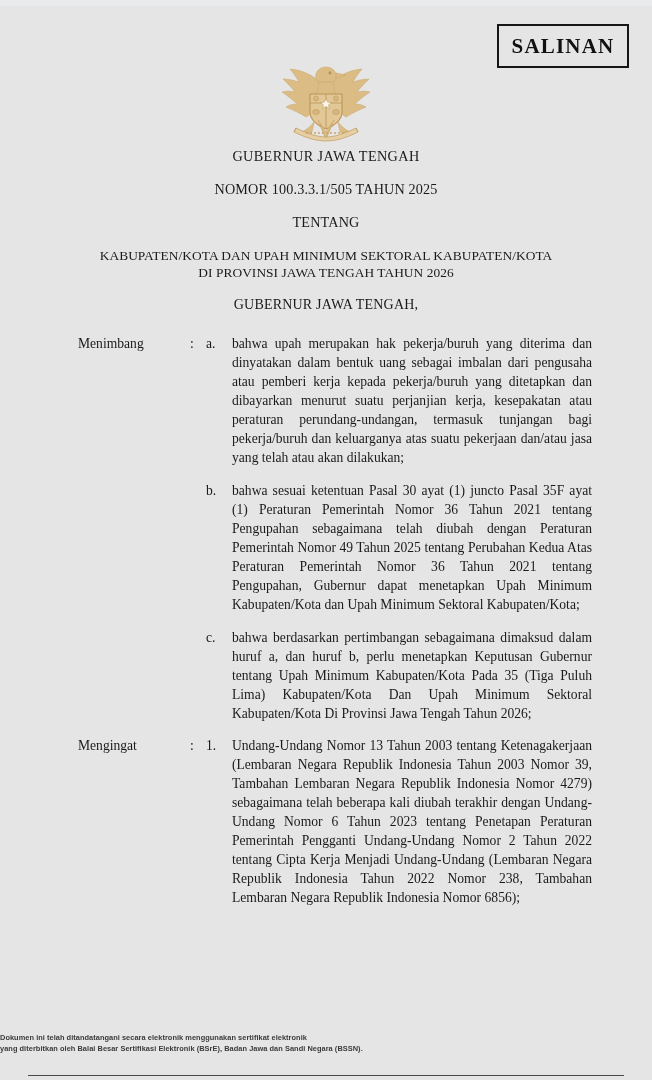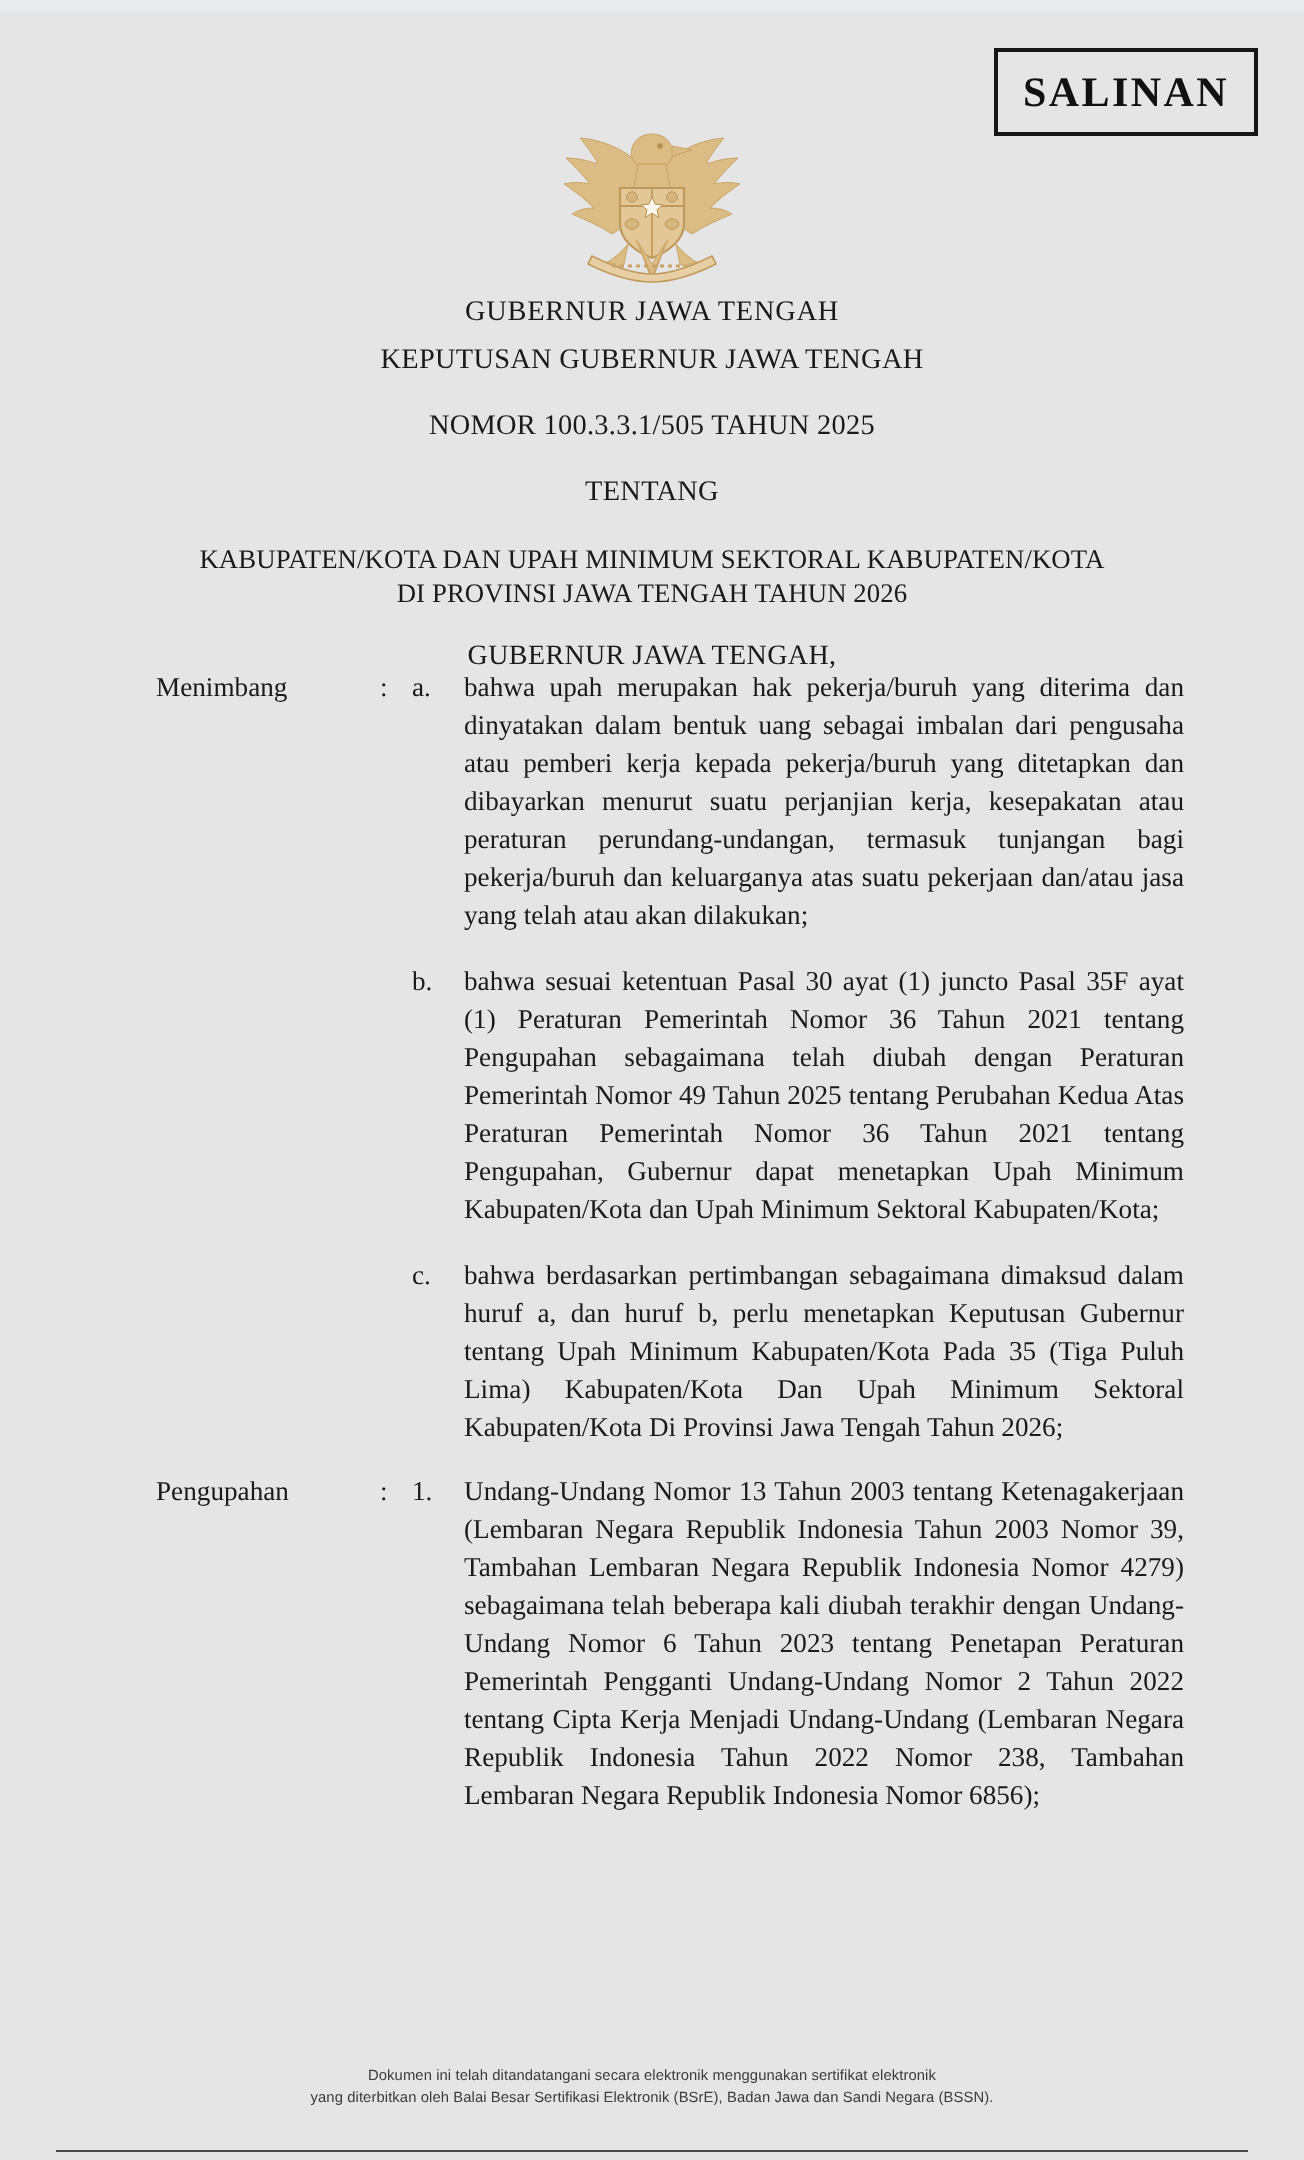--- a/index.html
+++ b/index.html
@@ -151,26 +151,26 @@
     top: 1069px;
     width: 596px;
     height: 1px;
     background: #4a4a4a;
   }
   .footer-note {
     position: absolute;
     left: 0;
     top: 1026px;
     width: 652px;
-    text-align: center;
     font-family: "Liberation Sans", "DejaVu Sans", sans-serif;
     font-size: 7.4px;
     line-height: 11px;
     color: #3b3b3b;
     letter-spacing: 0.05px;
+    font-weight: bold;
   }
 </style>
 </head>
 <body>
 
 <div class="top-strip"></div>
 
 <div class="page">
 
   <div class="salinan-box">
@@ -218,21 +218,20 @@
         <path d="M18 70 C30 76 40 79 48 79 C56 79 66 76 78 70
                  L80 74 C66 81 56 83 48 83 C40 83 30 81 16 74 Z" fill="#e6cfa4" stroke="#c09a5c" stroke-width="0.7"></path>
         <path d="M18 70 L16 74 M78 70 L80 74" stroke="#c09a5c" stroke-width="0.7"></path>
         <path d="M28 75 L68 75" stroke="#c9a466" stroke-width="1.6" stroke-dasharray="2 2" fill="none"></path>
       </g>
     </svg>
   </div>
 
   <div class="header">
     <div class="hdr-line bold">GUBERNUR JAWA TENGAH</div>
-    <div class="hdr-line">KEPUTUSAN GUBERNUR JAWA TENGAH</div>
     <div class="hdr-gap-sm"></div>
     <div class="hdr-line">NOMOR 100.3.3.1/505 TAHUN 2025</div>
     <div class="hdr-gap-sm"></div>
     <div class="hdr-line">TENTANG</div>
     <div class="hdr-gap-md"></div>
     <div class="title-block">
       <div>KABUPATEN/KOTA DAN UPAH MINIMUM SEKTORAL KABUPATEN/KOTA</div>
       <div>DI PROVINSI JAWA TENGAH TAHUN 2026</div>
     </div>
     <div class="hdr-gap-md"></div>
@@ -260,21 +259,21 @@
           <div class="item-marker">c.</div>
           <div class="item-text">bahwa berdasarkan pertimbangan sebagaimana dimaksud dalam huruf a, dan huruf b, perlu menetapkan Keputusan Gubernur tentang Upah Minimum Kabupaten/Kota Pada 35 (Tiga Puluh Lima) Kabupaten/Kota Dan Upah Minimum Sektoral Kabupaten/Kota Di Provinsi Jawa Tengah Tahun 2026;</div>
         </div>
 
       </div>
     </div>
 
     <div class="row-gap"></div>
 
     <div class="clause-row">
-      <div class="clause-label">Pengupahan</div>
+      <div class="clause-label">Mengingat</div>
       <div class="clause-colon">:</div>
       <div class="clause-items">
 
         <div class="item">
           <div class="item-marker">1.</div>
           <div class="item-text">Undang-Undang Nomor 13 Tahun 2003 tentang Ketenagakerjaan (Lembaran Negara Republik Indonesia Tahun 2003 Nomor 39, Tambahan Lembaran Negara Republik Indonesia Nomor 4279) sebagaimana telah beberapa kali diubah terakhir dengan Undang-Undang Nomor 6 Tahun 2023 tentang Penetapan Peraturan Pemerintah Pengganti Undang-Undang Nomor 2 Tahun 2022 tentang Cipta Kerja Menjadi Undang-Undang (Lembaran Negara Republik Indonesia Tahun 2022 Nomor 238, Tambahan Lembaran Negara Republik Indonesia Nomor 6856);</div>
         </div>
 
       </div>
     </div>

